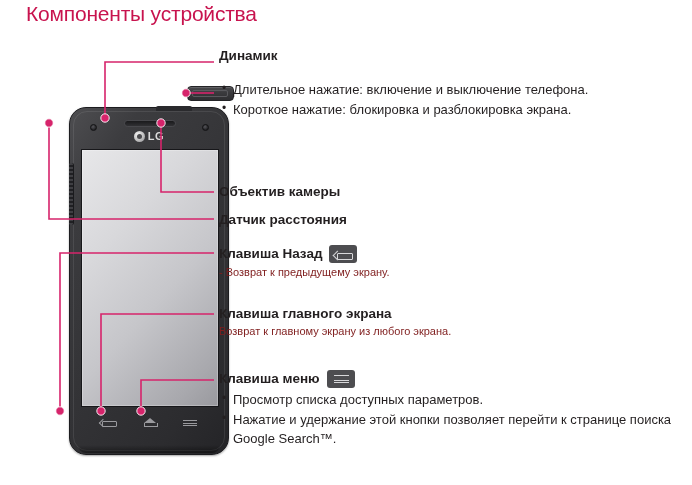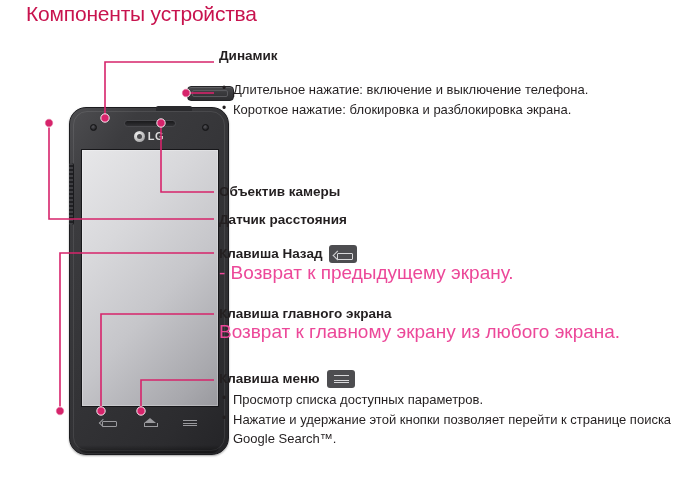--- a/index.html
+++ b/index.html
@@ -226,22 +226,22 @@
     left: 219px;
   }
   .lbl-head {
     font-size: 13.5px;
     font-weight: bold;
     color: #231f20;
     white-space: nowrap;
     line-height: 17px;
   }
   .lbl-line {
-    font-size: 19px;
-    color: #ec4899;
+    font-size: 11px;
+    color: #7f1d1d;
     line-height: 19px;
     white-space: nowrap;
   }
   .bullets { margin: 2px 0 0 0; padding: 0; list-style: none; }
   .bullets li {
     position: relative;
     padding-left: 14px;
     font-size: 13px;
     color: #231f20;
     line-height: 19.5px;

